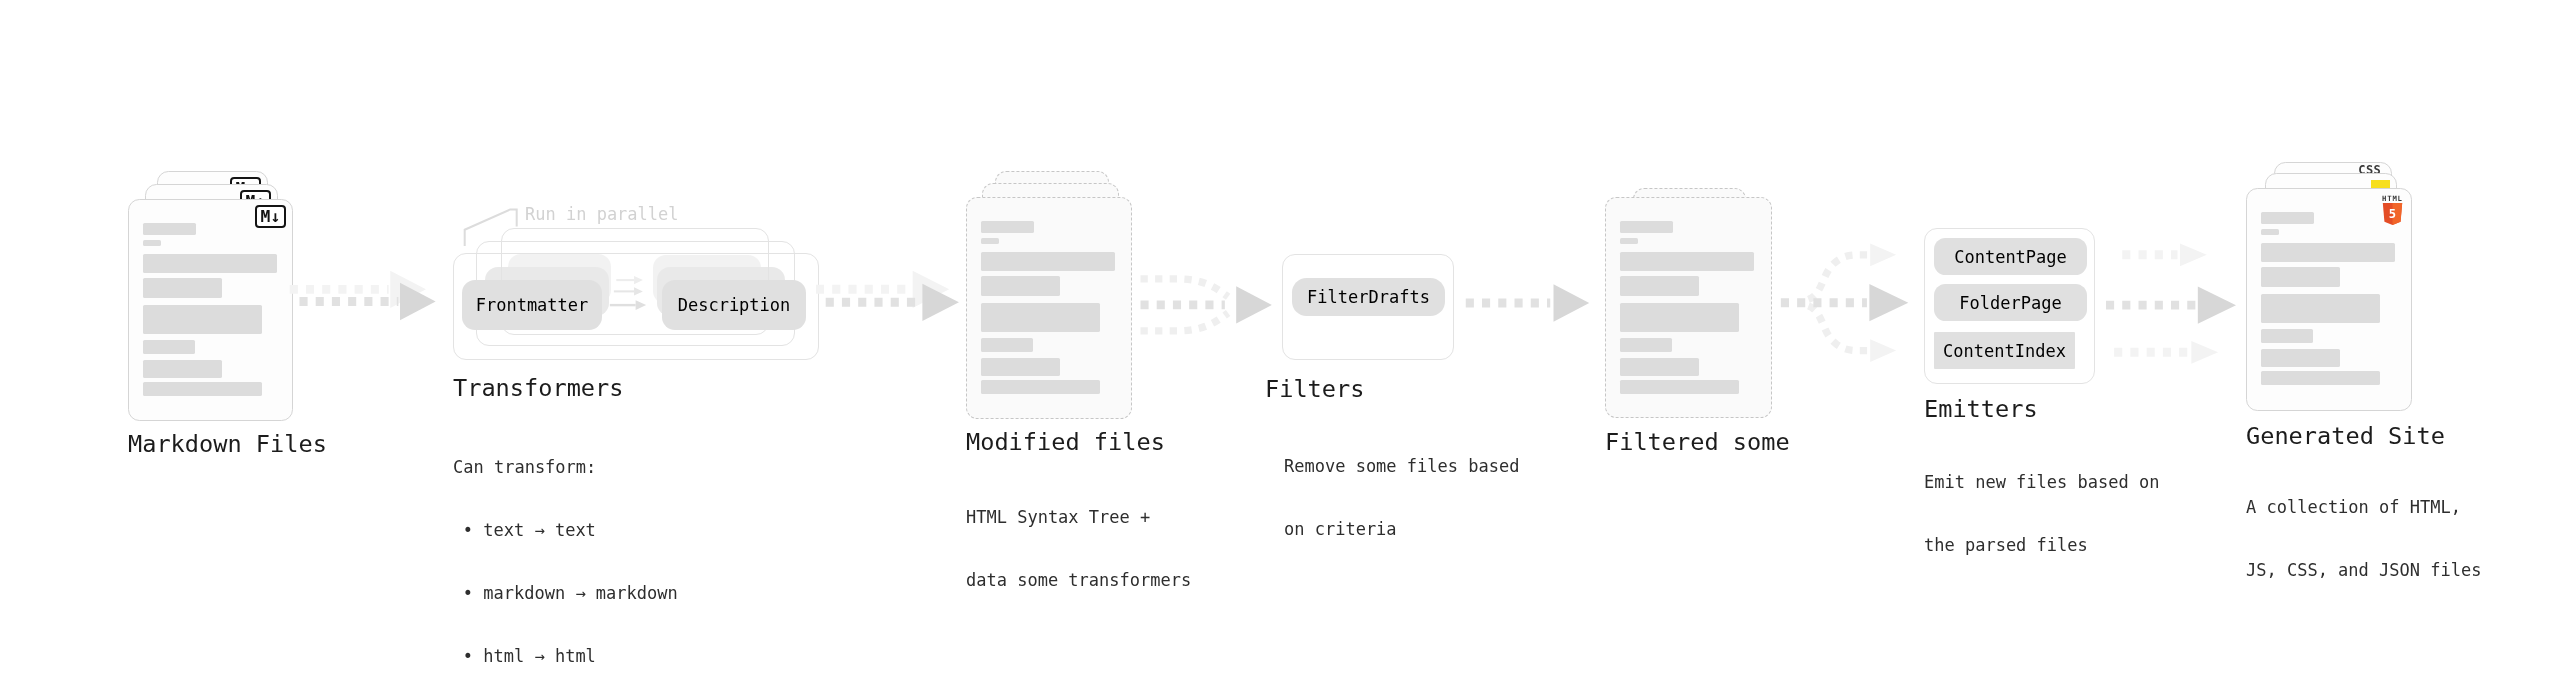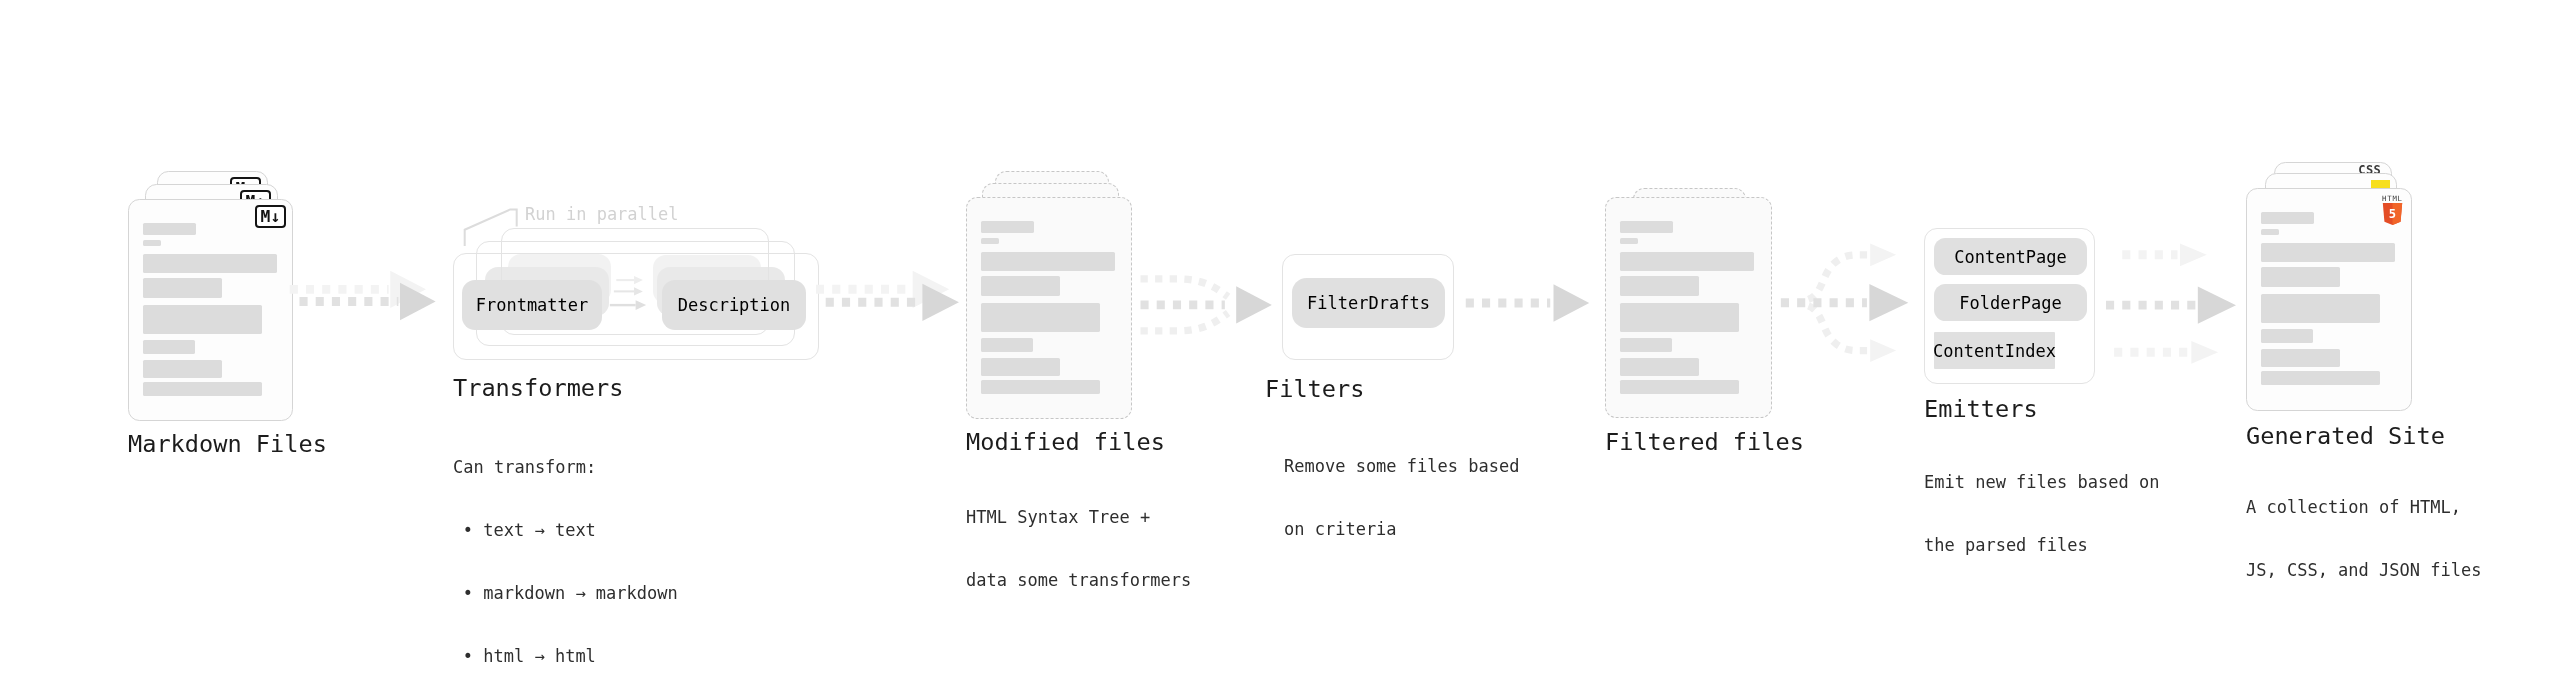--- a/index.html
+++ b/index.html
@@ -21,21 +21,21 @@
   .b6{width:52px;height:14.6px;margin-bottom:5.7px}
   .b7{width:79px;height:18px;margin-bottom:4.1px}
   .b8{width:119px;height:14px}
   
   .md-badge { position:absolute; top:4.9px; right:6.5px; border:2.4px solid #141414; border-radius:4.1px;
     padding:0 3.3px; font-weight:bold; font-size:16.3px; line-height:19.5px; background:#ffffff; color:#141414; }
   .css-badge { position:absolute; top:3.3px; right:9.8px; font-size:12px; font-weight:bold; color:#3a3a3a;
     border-bottom:2.4px solid #2962ff; line-height:8.1px; letter-spacing:0.4px; }
   .js-badge { position:absolute; top:5.7px; right:5.7px; width:19.5px; height:9.8px; background:#f7df1e; }
   .html5 { position:absolute; top:4.9px; right:8.1px; width:21px; text-align:center; }
-  .html5 .t { font-size:7.3px; font-weight:normal; color:#3a3a3a; letter-spacing:0.8px; line-height:9px; display:block; }
+  .html5 .t { font-size:7.3px; font-weight:bold; color:#3a3a3a; letter-spacing:0.8px; line-height:9px; display:block; }
   
   .container { position:absolute; border:1.6px solid #e3e3e3; border-radius:13px; background:transparent; }
   .gray-box { position:absolute; background:#e0e0e0; border-radius:13px; display:flex;
     align-items:center; justify-content:center; font-size:17px; color:#000000; white-space:pre; }
   .ghost { position:absolute; border-radius:13px; }
   .g1 { background:#e9e9e9; }
   .g2 { background:#f2f2f2; }
   
   .stage-label { position:absolute; font-size:23.6px; color:#1c1c1c; white-space:pre; }
   .stage-desc  { position:absolute; font-size:17px; line-height:21px; color:#2e2e2e; white-space:pre; }
@@ -143,21 +143,21 @@
   </div>
 
   <svg class="connector" style="left:1134px;top:264px;" width="146" height="85" viewBox="0 0 180 104">
     <path class="curve-lite" d="M 8,18 H 52 C 86,18 100,28 116,40"></path>
     <path class="curve-lite" d="M 8,82 H 52 C 86,82 100,72 116,60"></path>
     <line class="dash-dark" x1="8" y1="50" x2="112" y2="50"></line>
     <polygon class="head-dark" points="126,27 170,50 126,73"></polygon>
   </svg>
 
   <div class="container" style="left:1282px;top:254px;width:172px;height:106px;"></div>
-  <div class="gray-box" style="left:1292px;top:278px;width:153px;height:50px;border-radius:14.6px;">FilterDrafts</div>
+  <div class="gray-box" style="left:1292px;top:278px;width:153px;height:38px;border-radius:14.6px;">FilterDrafts</div>
   <div class="stage-label" style="left:1265px;top:375px;">Filters</div>
   <div class="stage-desc" style="left:1284px;top:414px;">
     <span>Remove some files based</span>
     <span>on criteria</span>
   </div>
 
   <svg class="connector" style="left:1459px;top:264px;" width="137" height="78" viewBox="0 0 168 96">
     <line class="dash-dark" x1="8" y1="48" x2="112" y2="48"></line>
     <polygon class="head-dark" points="116,25 160,48 116,71"></polygon>
   </svg>
@@ -168,35 +168,35 @@
       <div class="bar b1"></div>
       <div class="bar b2"></div>
       <div class="bar b3"></div>
       <div class="bar b4"></div>
       <div class="bar b5"></div>
       <div class="bar b6"></div>
       <div class="bar b7"></div>
       <div class="bar b8"></div>
     </div>
   </div>
-  <div class="stage-label" style="left:1605px;top:428px;">Filtered files</div>
+  <div class="stage-label" style="left:1605px;top:428px;">Filtered some</div>
 
   <svg class="connector" style="left:1776px;top:232px;" width="138" height="143" viewBox="0 0 170 176">
     <path class="curve-lite" d="M 40,83 C 58,76 56,52 72,38 C 82,29 92,28 102,28 L 114,28"></path>
     <polygon class="head-lite" points="116,14 148,28 116,42"></polygon>
     <path class="curve-lite" d="M 40,91 C 58,98 56,122 72,136 C 82,145 92,146 102,146 L 114,146"></path>
     <polygon class="head-lite" points="116,132 148,146 116,160"></polygon>
     <line class="dash-dark" x1="6" y1="87" x2="112" y2="87"></line>
     <polygon class="head-dark" points="115,64 163,87 115,110"></polygon>
   </svg>
 
   <div class="container" style="left:1924px;top:228px;width:171px;height:156px;"></div>
   <div class="gray-box" style="left:1934px;top:238px;width:153px;height:37px;border-radius:11.4px;">ContentPage</div>
   <div class="gray-box" style="left:1934px;top:284px;width:153px;height:37px;border-radius:11.4px;text-align:center;">FolderPage</div>
-  <div class="gray-box" style="left:1934px;top:332px;width:121px;height:37px;border-radius:1px;">ContentIndex</div>
+  <div class="gray-box" style="left:1934px;top:332px;width:141px;height:37px;border-radius:1px;">ContentIndex</div>
   <div class="stage-label" style="left:1924px;top:395px;">Emitters</div>
   <div class="stage-desc" style="left:1924px;top:430px;">
     <span>Emit new files based on</span>
     <span>the parsed files</span>
   </div>
 
   <svg class="connector" style="left:2101px;top:232px;" width="140" height="143" viewBox="0 0 172 176">
     <line class="dash-lite" x1="26" y1="28" x2="94" y2="28"></line>
     <polygon class="head-lite" points="97,14 130,28 97,42"></polygon>
     <line class="dash-lite" x1="16" y1="148" x2="108" y2="148"></line>

